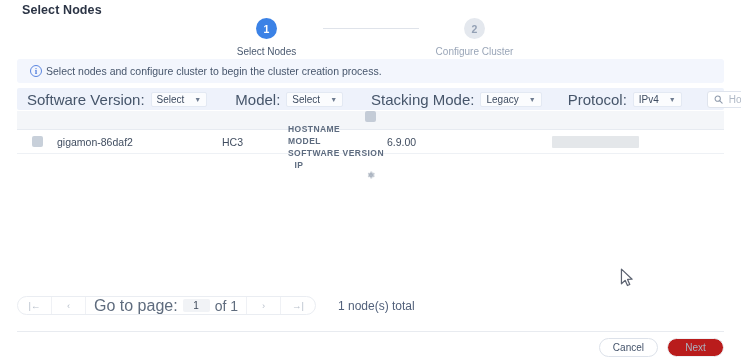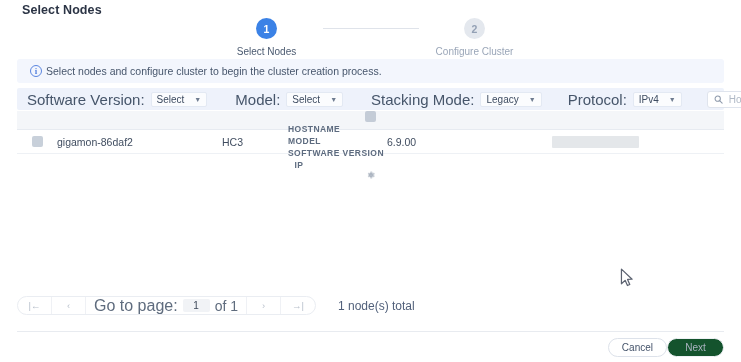--- a/index.html
+++ b/index.html
@@ -311,39 +311,40 @@
     width: 707px;
     height: 1px;
     background: #e8ebf0;
   }
   .footer {
     position: absolute;
     right: 17px;
     top: 338px;
     display: flex;
     align-items: flex-start;
+    gap: 9px;
   }
   .btn {
     height: 19px;
     min-width: 57px;
     border-radius: 10px;
     display: flex;
     align-items: center;
     justify-content: center;
     font-size: 10px;
     box-sizing: border-box;
     padding: 0 13px;
   }
   .btn-cancel {
     background: #ffffff;
     border: 1px solid #dde2ea;
     color: #44536a;
   }
   .btn-next {
-    background: #14532d;
+    background: #b91c1c;
     border: 1px solid #eef1f5;
     color: #aab3c0;
   }
 
   
   .cursor {
     position: absolute;
     left: 620px;
     top: 268px;
     width: 14px;

